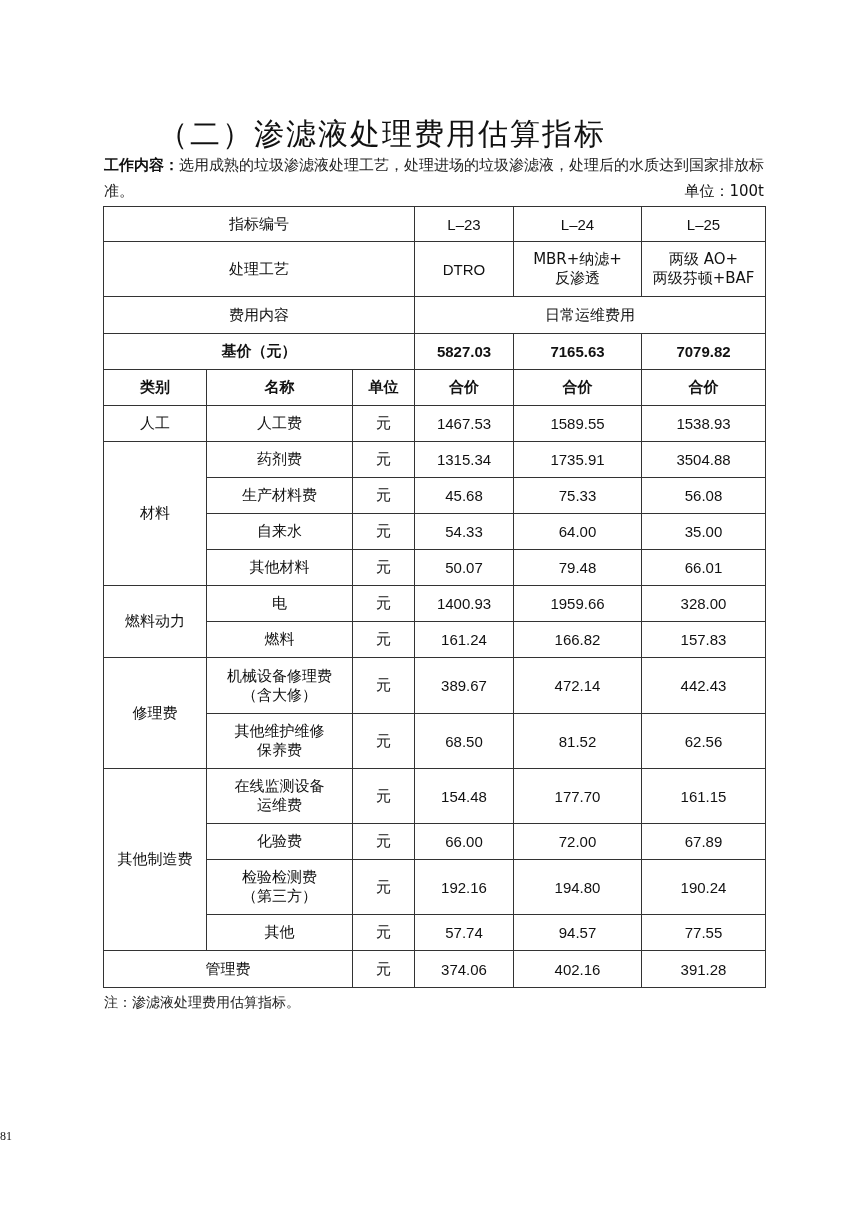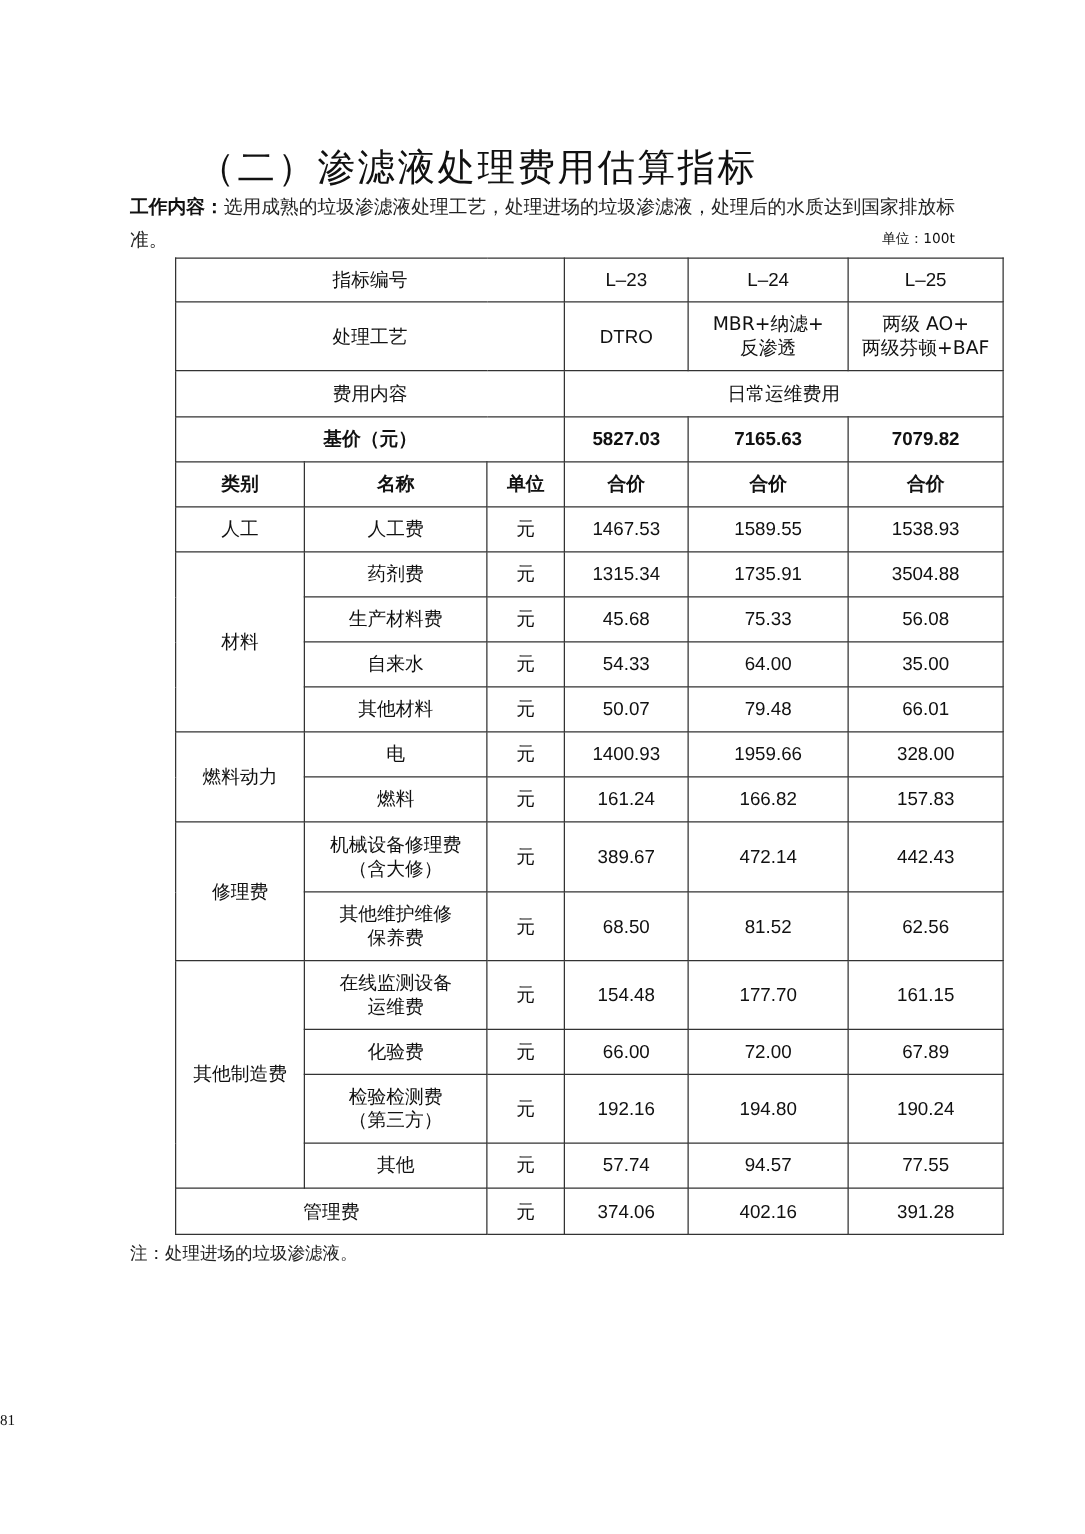--- a/index.html
+++ b/index.html
@@ -4,24 +4,24 @@
 <style>
   html, body { margin: 0; padding: 0; background: #ffffff; }
   body { width: 868px; height: 1227px; position: relative; overflow: hidden;
          font-family: "DejaVu Serif", "Liberation Serif", serif; color: #111; }
   .title { position: absolute; left: 158px; top: 114px; font-size: 30px; letter-spacing: 2px;
            font-family: "DejaVu Sans", sans-serif; font-weight: normal; }
   .work { position: absolute; left: 104px; top: 152px; width: 662px; font-size: 15px; line-height: 26px;
           font-family: "DejaVu Sans", sans-serif; }
   .work .lbl { font-weight: bold; font-family: Liberation Serif, serif; }
   .work .txt { color: #222; }
-  .unit { position: absolute; right: 104px; top: 178px; font-size: 11px; line-height: 26px;
+  .unit { position: absolute; right: 104px; top: 178px; font-size: 15px; line-height: 26px;
           font-family: "DejaVu Sans", sans-serif; }
   table.main { position: absolute; left: 103px; top: 206px; border-collapse: collapse;
-               table-layout: fixed; width: 662px; margin-left: 37px; }
+               table-layout: fixed; width: 662px; }
   table.main td { border: 1.2px solid #333; text-align: center; vertical-align: middle;
                   font-size: 15px; padding: 0 2px; line-height: 19px; }
   td.cn { font-family: "DejaVu Sans", sans-serif; }
   td.num { font-family: Liberation Sans, sans-serif; font-size: 16px; }
   td.bold { font-weight: bold; }
   .note { position: absolute; left: 104px; top: 994px; font-size: 14px;
           font-family: "DejaVu Sans", sans-serif; color: #222; }
   .page-num { position: absolute; left: 0; width: 868px; top: 1129px; text-align: left;
               font-size: 12px; font-family: "Liberation Serif", serif; }
   .two-line { display: block; }
@@ -201,14 +201,14 @@
     <tr style="height:37px">
       <td class="cn" colspan="2">管理费</td>
       <td class="cn">元</td>
       <td class="num">374.06</td>
       <td class="num">402.16</td>
       <td class="num">391.28</td>
     </tr>
   </tbody>
 </table>
 
-<div class="note">注：处理进场的垃圾渗滤液。</div>
+<div class="note">注：渗滤液处理费用估算指标。</div>
 <div class="page-num">81</div>
 
 </body></html>

